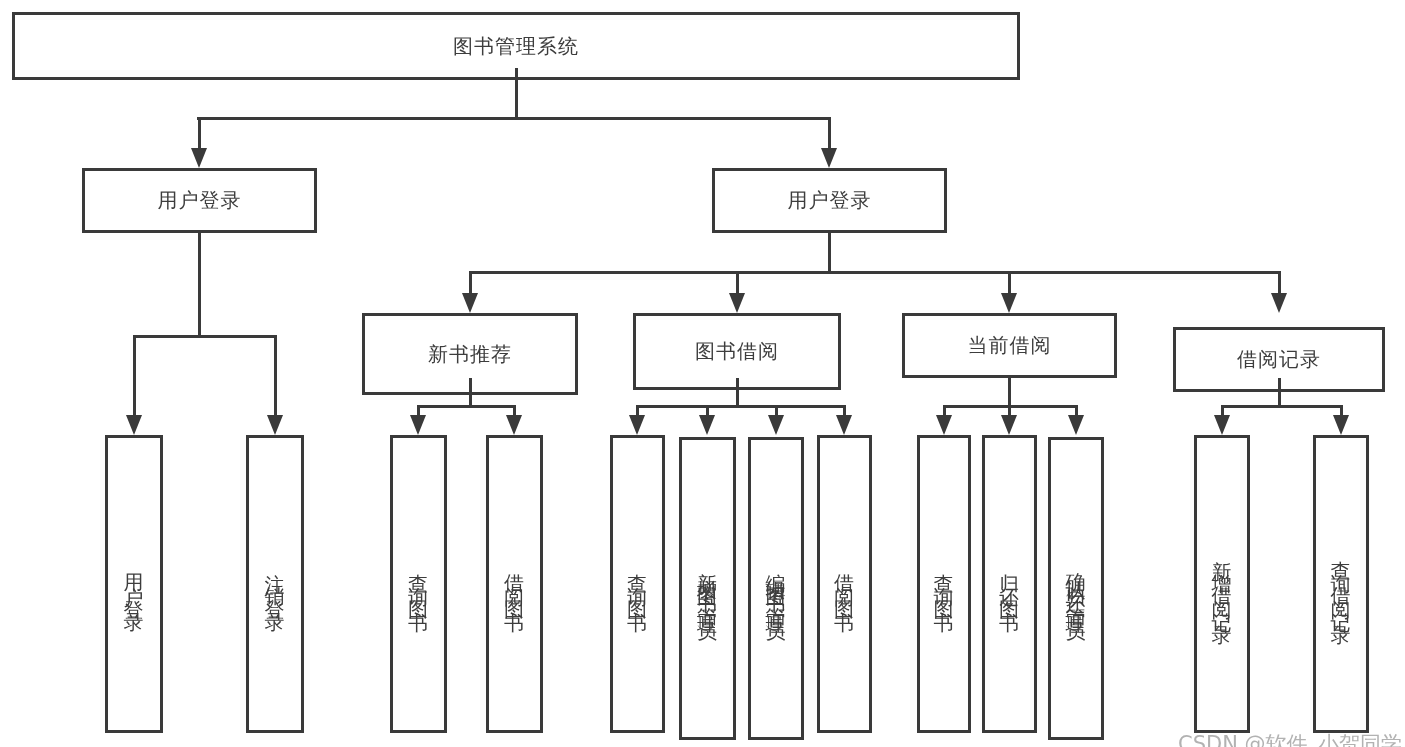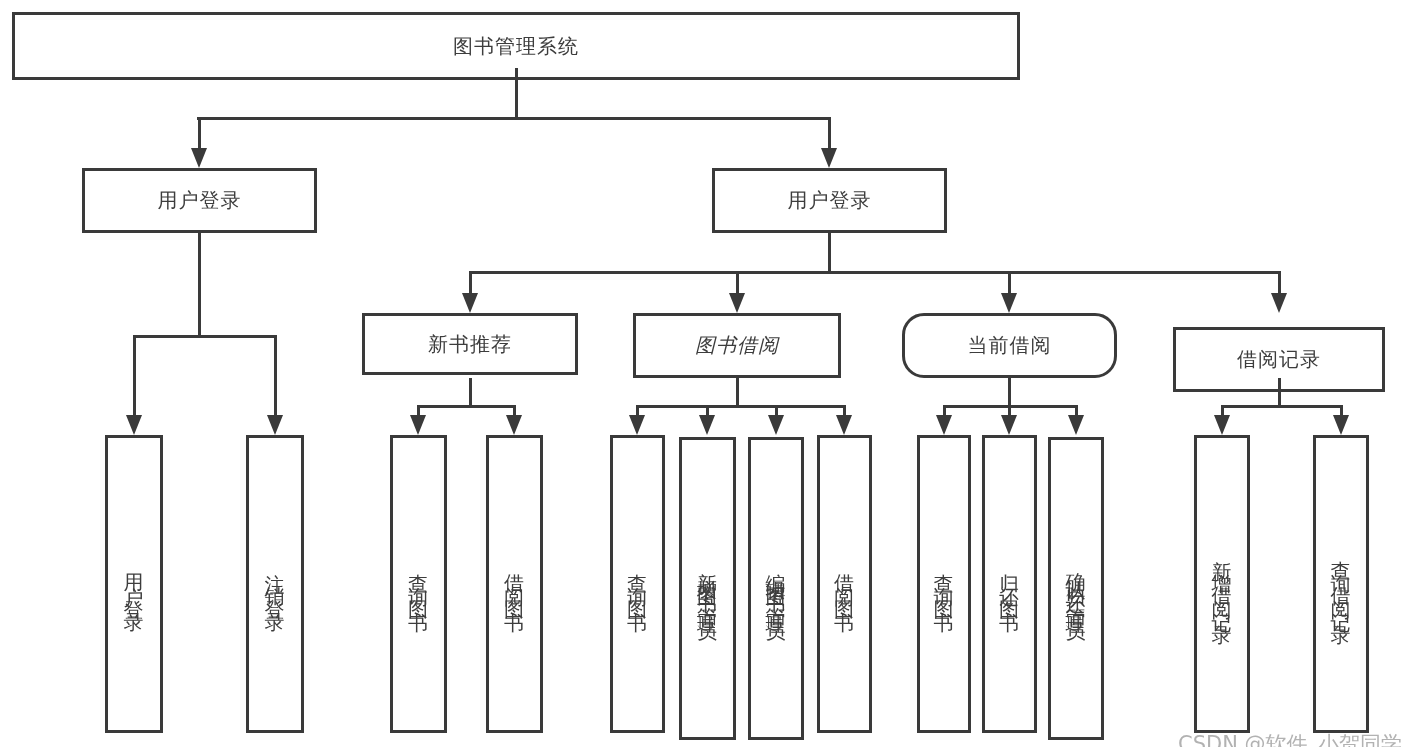--- a/index.html
+++ b/index.html
@@ -40,27 +40,27 @@
     <span class="hlabel">图书管理系统</span>
   </div>
 
   <div class="box" style="left:82px; top:168px; width:235px; height:65px;">
     <span class="hlabel">用户登录</span>
   </div>
   <div class="box" style="left:712px; top:168px; width:235px; height:65px;">
     <span class="hlabel">用户登录</span>
   </div>
 
-  <div class="box" style="left:362px; top:313px; width:216px; height:62px;">
+  <div class="box" style="left:362px; top:313px; width:216px; height:82px;">
     <span class="hlabel">新书推荐</span>
   </div>
-  <div class="box" style="left:633px; top:313px; width:208px; height:65px;font-style:italic;">
+  <div class="box" style="left:633px; top:313px; width:208px; height:77px;">
     <span class="hlabel">图书借阅</span>
   </div>
-  <div class="box" style="left:902px; top:313px; width:215px; height:65px;border-radius:22px;">
+  <div class="box" style="left:902px; top:313px; width:215px; height:65px;">
     <span class="hlabel">当前借阅</span>
   </div>
   <div class="box" style="left:1173px; top:327px; width:212px; height:65px;">
     <span class="hlabel">借阅记录</span>
   </div>
 
   <div class="box" style="left:105px; top:435px; width:58px; height:298px;">
     <span class="vtext">用户登录</span>
   </div>
   <div class="box" style="left:246px; top:435px; width:58px; height:298px;">

